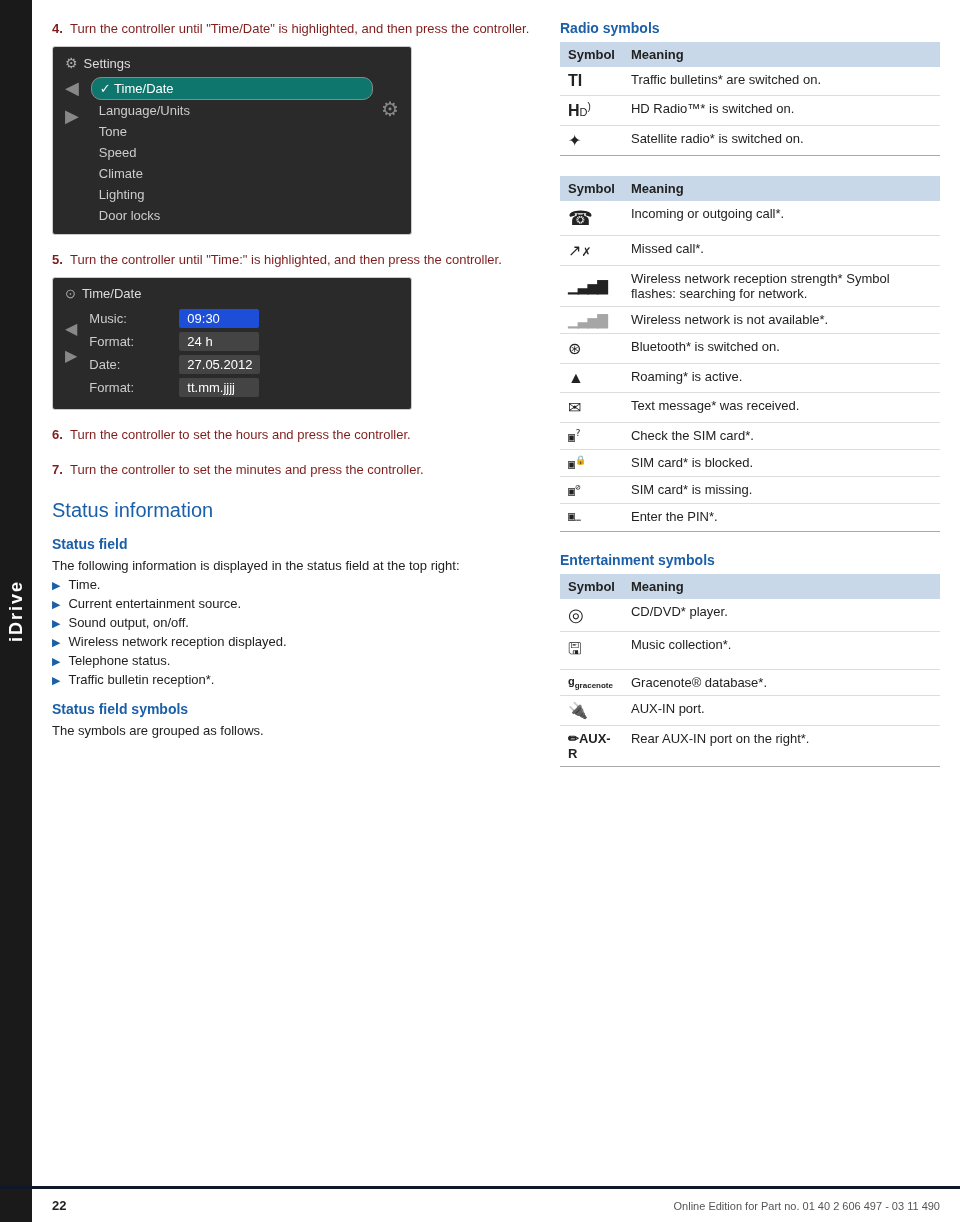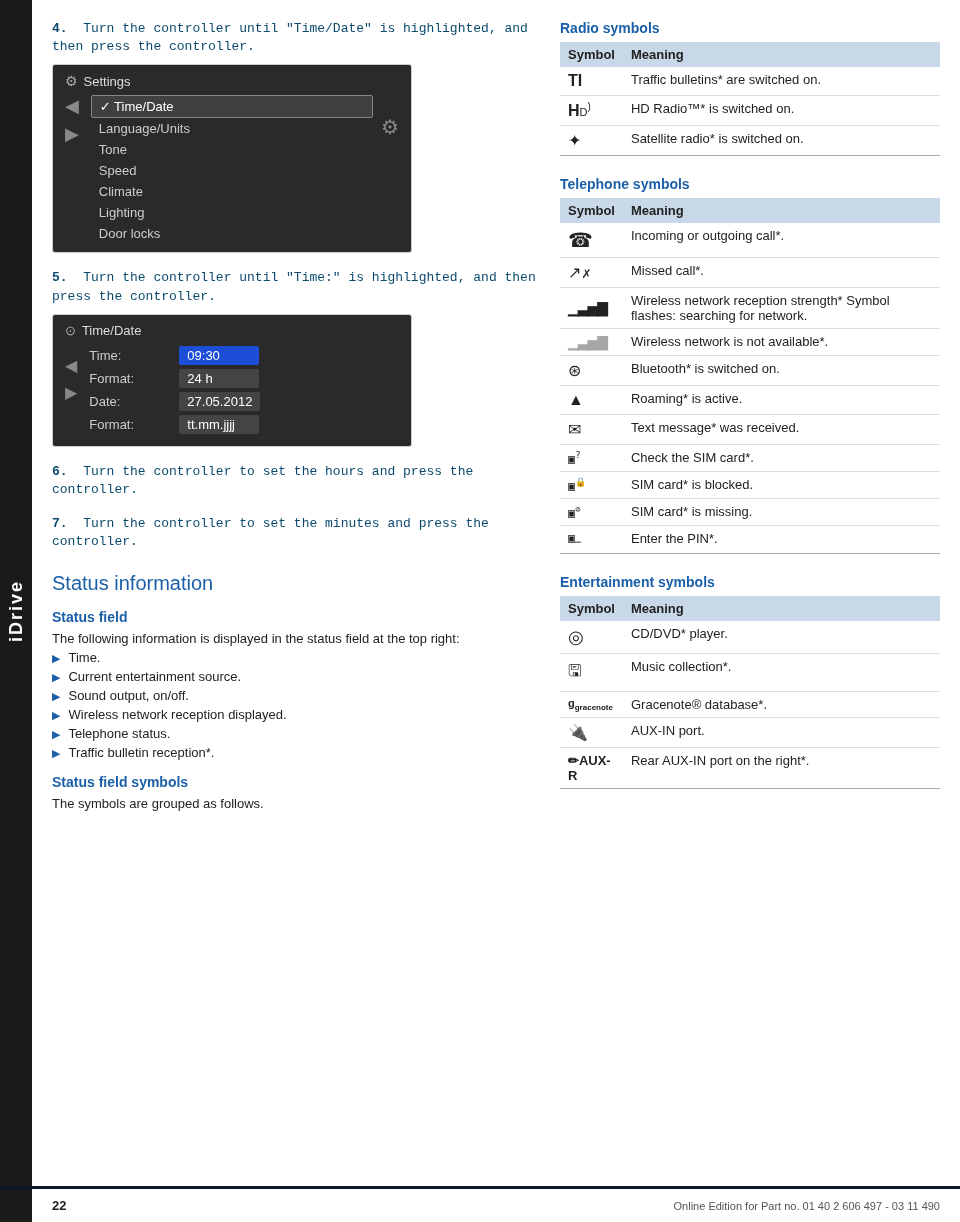--- a/index.html
+++ b/index.html
@@ -82,24 +82,24 @@
       color: #ddd;
       font-size: 13px;
     }
     .screenshot-box .menu-item {
       color: #ccc;
       padding: 3px 8px;
       font-size: 13px;
       cursor: default;
     }
     .screenshot-box .menu-item.highlighted {
-      background: #404040;
+      background: #0f766e;
       border: 1px solid #888;
       color: #fff;
-      border-radius: 2px;
+      border-radius: 10px;
     }
 
     
     .form-box {
       border: 1px solid #ccc;
       background: #2a2a2a;
       border-radius: 3px;
       margin: 8px 0 16px 0;
       padding: 8px 12px;
       width: 360px;
@@ -231,23 +231,22 @@
       color: #222;
       font-weight: bold;
     }
     .footer-text {
       font-size: 11px;
       color: #555;
     }
 
     .step-text {
       font-size: 13px;
-      color: #0c4a6e;
+      color: #7f1d1d;
       line-height: 1.4;
-      font-family: Liberation Mono, monospace;
     }
   </style>
 </head>
 <body>
 
 <div class="sidebar-tab">
   <span class="sidebar-tab-text">iDrive</span>
 </div>
 
 <div class="main-content">
@@ -295,21 +294,21 @@
           <span style="color:#aaa; font-size:13px;">⊙</span>
           <span class="title">Time/Date</span>
         </div>
         <div style="display:flex; align-items:flex-start; gap:8px;">
           <div style="display:flex; flex-direction:column; align-items:center; gap:8px; margin-right:4px; margin-top:10px;">
             <span style="color:#888; font-size:16px;">◀</span>
             <span style="color:#888; font-size:16px;">▶</span>
           </div>
           <div style="flex:1;">
             <div class="form-row">
-              <span class="form-label">Time:</span>
+              <span class="form-label">Music:</span>
               <span class="form-value highlighted">09:30</span>
             </div>
             <div class="form-row">
               <span class="form-label">Format:</span>
               <span class="form-value">24 h</span>
             </div>
             <div class="form-row">
               <span class="form-label">Date:</span>
               <span class="form-value">27.05.2012</span>
             </div>
@@ -394,21 +393,20 @@
           </tr>
           <tr>
             <td class="sym">✦</td>
             <td>Satellite radio* is switched on.</td>
           </tr>
         </tbody>
       </table>
     </div>
 
     <div class="symbol-section">
-      <div class="symbol-section-title">Telephone symbols</div>
       <table class="symbol-table">
         <thead>
           <tr>
             <th>Symbol</th>
             <th>Meaning</th>
           </tr>
         </thead>
         <tbody>
           <tr>
             <td class="sym" style="font-size:20px;">☎</td>

